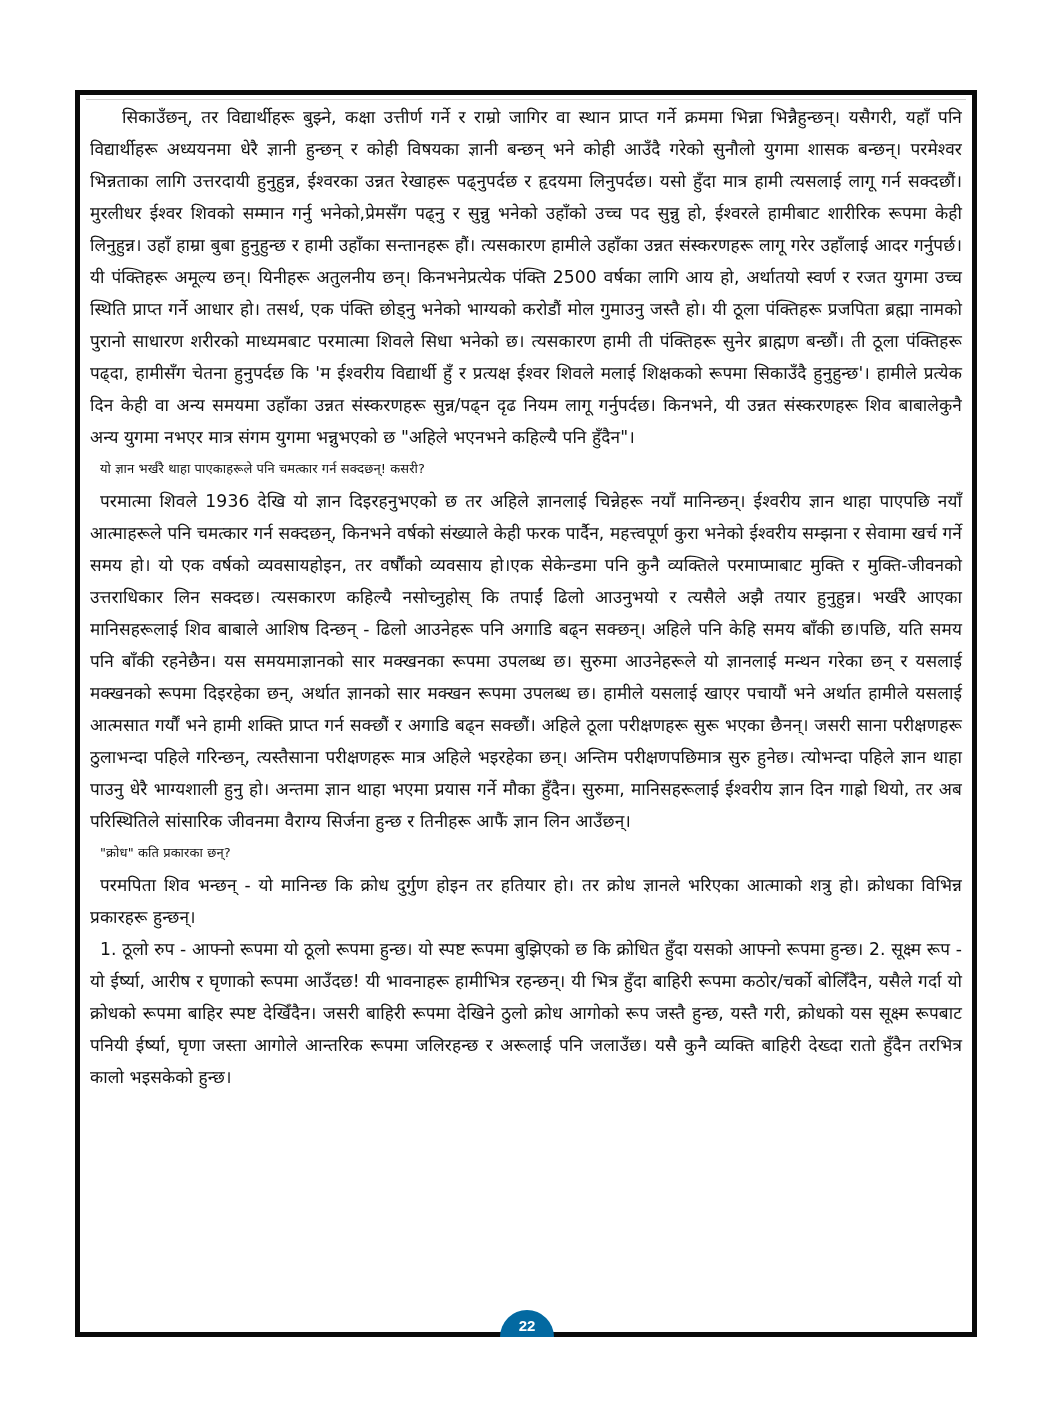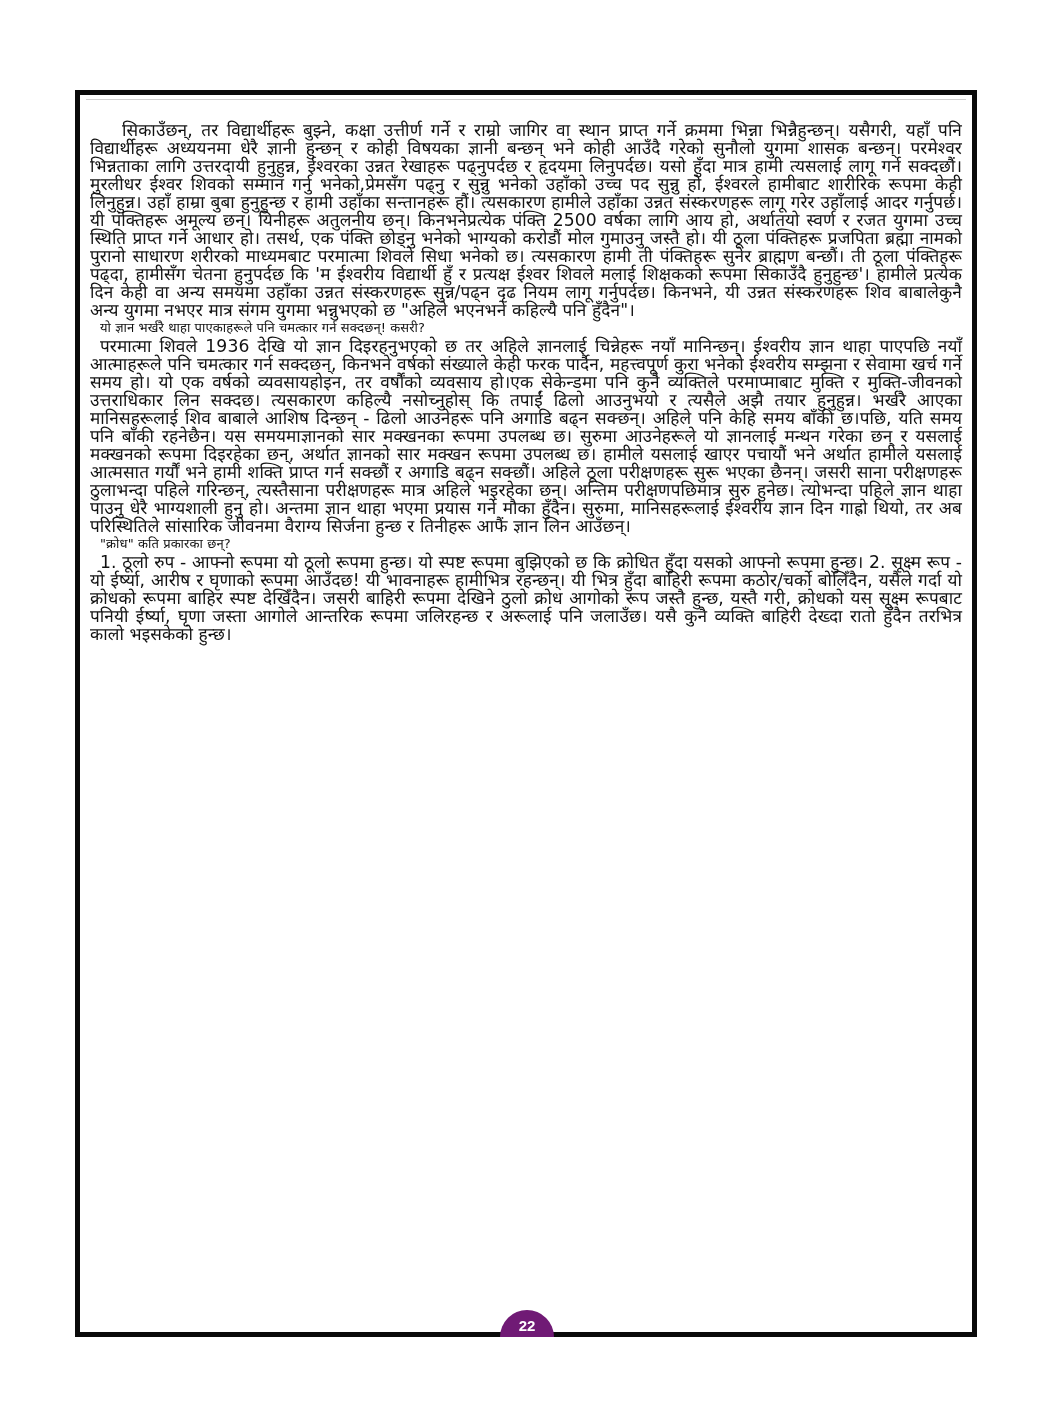--- a/index.html
+++ b/index.html
@@ -31,62 +31,62 @@
       top: 4px;
       height: 1px;
       background: #cfcfcf;
     }
     .content {
       position: absolute;
       left: 10px;
       right: 10px;
       top: 6px;
       font-size: 17.2px;
-      line-height: 18px;
+      line-height: 32px;
       text-align: justify;
       letter-spacing: 0.1px;
-      margin-top: 20px;
     }
     .para {
       margin: 0;
       padding: 0;
     }
     .indent-big { text-indent: 32px; }
     .indent-small { text-indent: 10px; }
     .heading {
       margin: 0;
       padding: 0;
       text-indent: 10px;
       font-weight: normal;
       font-size: 13px;
     }
     .page-badge {
       position: absolute;
       left: 420px;
       bottom: -5px;
       width: 54px;
       height: 27px;
-      background: #701a75;
+      background: #0369a1;
       border-radius: 27px 27px 0 0;
       color: #ffffff;
       font-family: "Liberation Sans", sans-serif;
       font-weight: bold;
       font-size: 15px;
       text-align: center;
       line-height: 31px;
     }
   </style>
 </head>
 <body>
 
 <div class="page-frame">
   <div class="inner-rule"></div>
 
   <div class="content">
     <p class="para indent-big">सिकाउँछन्, तर विद्यार्थीहरू बुझ्ने, कक्षा उत्तीर्ण गर्ने र राम्रो जागिर वा स्थान प्राप्त गर्ने क्रममा भिन्ना भिन्नैहुन्छन्। यसैगरी, यहाँ पनि विद्यार्थीहरू अध्ययनमा धेरै ज्ञानी हुन्छन् र कोही विषयका ज्ञानी बन्छन् भने कोही आउँदै गरेको सुनौलो युगमा शासक बन्छन्। परमेश्वर भिन्नताका लागि उत्तरदायी हुनुहुन्न, ईश्वरका उन्नत रेखाहरू पढ्नुपर्दछ र हृदयमा लिनुपर्दछ। यसो हुँदा मात्र हामी त्यसलाई लागू गर्न सक्दछौं। मुरलीधर ईश्वर शिवको सम्मान गर्नु भनेको,प्रेमसँग पढ्नु र सुन्नु भनेको उहाँको उच्च पद सुन्नु हो, ईश्वरले हामीबाट शारीरिक रूपमा केही लिनुहुन्न। उहाँ हाम्रा बुबा हुनुहुन्छ र हामी उहाँका सन्तानहरू हौं। त्यसकारण हामीले उहाँका उन्नत संस्करणहरू लागू गरेर उहाँलाई आदर गर्नुपर्छ। यी पंक्तिहरू अमूल्य छन्। यिनीहरू अतुलनीय छन्। किनभनेप्रत्येक पंक्ति 2500 वर्षका लागि आय हो, अर्थातयो स्वर्ण र रजत युगमा उच्च स्थिति प्राप्त गर्ने आधार हो। तसर्थ, एक पंक्ति छोड्नु भनेको भाग्यको करोडौं मोल गुमाउनु जस्तै हो। यी ठूला पंक्तिहरू प्रजपिता ब्रह्मा नामको पुरानो साधारण शरीरको माध्यमबाट परमात्मा शिवले सिधा भनेको छ। त्यसकारण हामी ती पंक्तिहरू सुनेर ब्राह्मण बन्छौं। ती ठूला पंक्तिहरू पढ्दा, हामीसँग चेतना हुनुपर्दछ कि 'म ईश्वरीय विद्यार्थी हुँ र प्रत्यक्ष ईश्वर शिवले मलाई शिक्षकको रूपमा सिकाउँदै हुनुहुन्छ'। हामीले प्रत्येक दिन केही वा अन्य समयमा उहाँका उन्नत संस्करणहरू सुन्न/पढ्न दृढ नियम लागू गर्नुपर्दछ। किनभने, यी उन्नत संस्करणहरू शिव बाबालेकुनै अन्य युगमा नभएर मात्र संगम युगमा भन्नुभएको छ "अहिले भएनभने कहिल्यै पनि हुँदैन"।</p>
     <h3 class="heading">यो ज्ञान भर्खरै थाहा पाएकाहरूले पनि चमत्कार गर्न सक्दछन्! कसरी?</h3>
     <p class="para indent-small">परमात्मा शिवले 1936 देखि यो ज्ञान दिइरहनुभएको छ तर अहिले ज्ञानलाई चिन्नेहरू नयाँ मानिन्छन्। ईश्वरीय ज्ञान थाहा पाएपछि नयाँ आत्माहरूले पनि चमत्कार गर्न सक्दछन्, किनभने वर्षको संख्याले केही फरक पार्दैन, महत्त्वपूर्ण कुरा भनेको ईश्वरीय सम्झना र सेवामा खर्च गर्ने समय हो। यो एक वर्षको व्यवसायहोइन, तर वर्षौंको व्यवसाय हो।एक सेकेन्डमा पनि कुनै व्यक्तिले परमाप्माबाट मुक्ति र मुक्ति-जीवनको उत्तराधिकार लिन सक्दछ। त्यसकारण कहिल्यै नसोच्नुहोस् कि तपाईं ढिलो आउनुभयो र त्यसैले अझै तयार हुनुहुन्न। भर्खरै आएका मानिसहरूलाई शिव बाबाले आशिष दिन्छन् - ढिलो आउनेहरू पनि अगाडि बढ्न सक्छन्। अहिले पनि केहि समय बाँकी छ।पछि, यति समय पनि बाँकी रहनेछैन। यस समयमाज्ञानको सार मक्खनका रूपमा उपलब्ध छ। सुरुमा आउनेहरूले यो ज्ञानलाई मन्थन गरेका छन् र यसलाई मक्खनको रूपमा दिइरहेका छन्, अर्थात ज्ञानको सार मक्खन रूपमा उपलब्ध छ। हामीले यसलाई खाएर पचायौं भने अर्थात हामीले यसलाई आत्मसात गर्यौं भने हामी शक्ति प्राप्त गर्न सक्छौं र अगाडि बढ्न सक्छौं। अहिले ठूला परीक्षणहरू सुरू भएका छैनन्। जसरी साना परीक्षणहरू ठुलाभन्दा पहिले गरिन्छन्, त्यस्तैसाना परीक्षणहरू मात्र अहिले भइरहेका छन्। अन्तिम परीक्षणपछिमात्र सुरु हुनेछ। त्योभन्दा पहिले ज्ञान थाहा पाउनु धेरै भाग्यशाली हुनु हो। अन्तमा ज्ञान थाहा भएमा प्रयास गर्ने मौका हुँदैन। सुरुमा, मानिसहरूलाई ईश्वरीय ज्ञान दिन गाह्रो थियो, तर अब परिस्थितिले सांसारिक जीवनमा वैराग्य सिर्जना हुन्छ र तिनीहरू आफैं ज्ञान लिन आउँछन्।</p>
     <h3 class="heading">"क्रोध" कति प्रकारका छन्?</h3>
+    <p class="para indent-small">परमपिता शिव भन्छन् - यो मानिन्छ कि क्रोध दुर्गुण होइन तर हतियार हो। तर क्रोध ज्ञानले भरिएका आत्माको शत्रु हो। क्रोधका विभिन्न प्रकारहरू हुन्छन्।</p>
     <p class="para indent-small">1. ठूलो रुप - आफ्नो रूपमा यो ठूलो रूपमा हुन्छ। यो स्पष्ट रूपमा बुझिएको छ कि क्रोधित हुँदा यसको आफ्नो रूपमा हुन्छ।  2. सूक्ष्म रूप - यो ईर्ष्या, आरीष र घृणाको रूपमा आउँदछ! यी भावनाहरू हामीभित्र रहन्छन्। यी भित्र हुँदा बाहिरी रूपमा कठोर/चर्को बोलिँदैन, यसैले गर्दा यो क्रोधको रूपमा बाहिर स्पष्ट देखिँदैन। जसरी बाहिरी रूपमा देखिने ठुलो क्रोध आगोको रूप जस्तै हुन्छ, यस्तै गरी, क्रोधको यस सूक्ष्म रूपबाट पनियी ईर्ष्या, घृणा जस्ता आगोले आन्तरिक रूपमा जलिरहन्छ र अरूलाई पनि जलाउँछ। यसै कुनै व्यक्ति बाहिरी देख्दा रातो हुँदैन तरभित्र कालो भइसकेको हुन्छ।</p>
   </div>
 
   <div class="page-badge">22</div>
 </div>
 
 </body></html>

